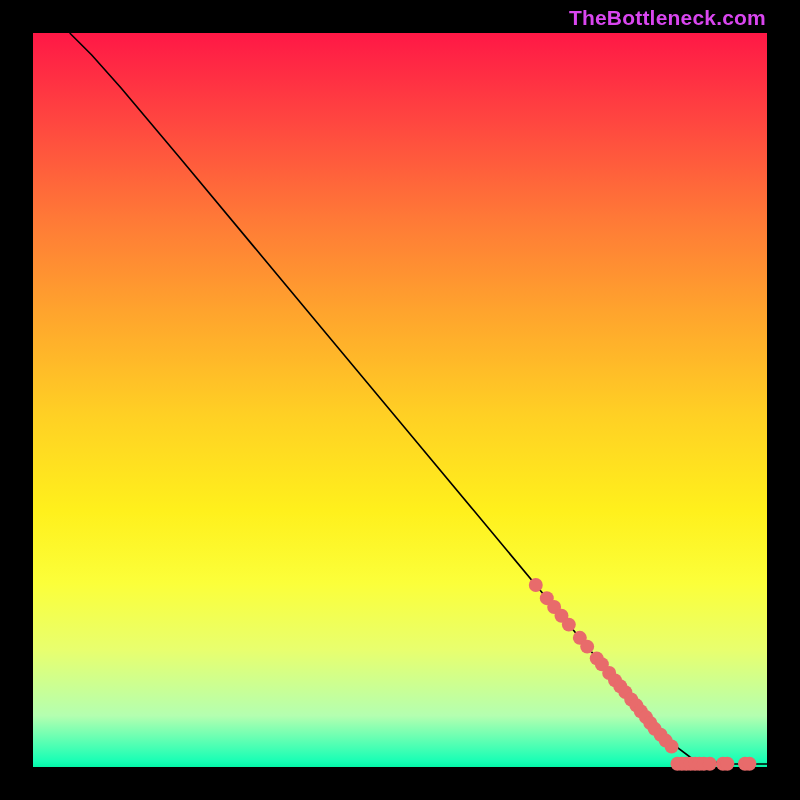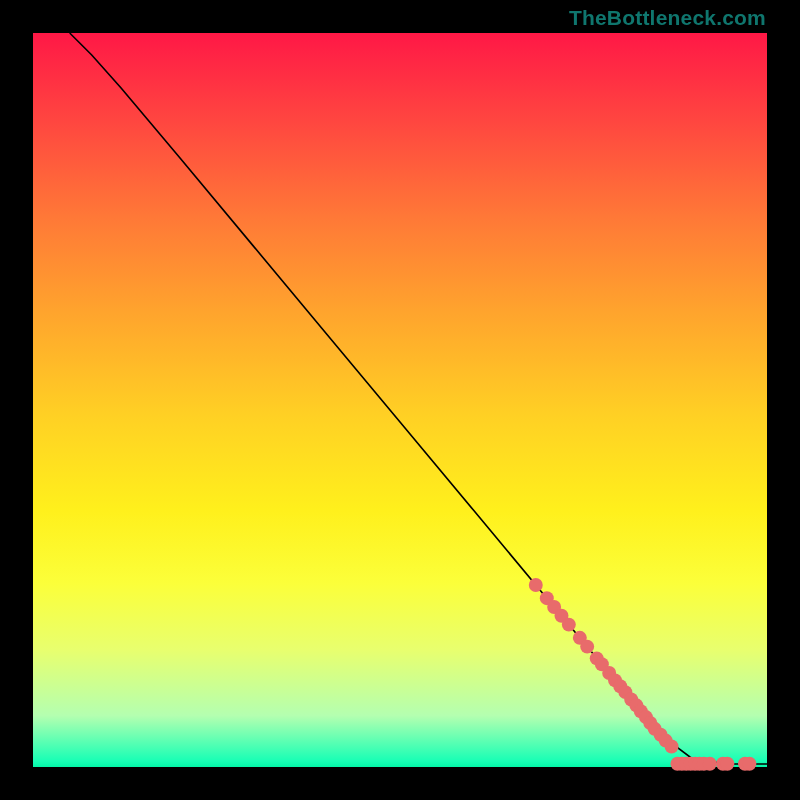--- a/index.html
+++ b/index.html
@@ -20,21 +20,21 @@
       #e8ff6e 84%,
       #b4ffb0 93%,
       #18ffb5 99.2%,
       #04f7a8 100%
     );
   }
   .attribution {
     position: absolute;
     top: 6px; right: 34px;
     font: 600 21px Arial, Helvetica, sans-serif;
-    color: #0f766e;
+    color: #d946ef;
     letter-spacing: 0.2px;
   }
   svg.overlay {
     position: absolute;
     left: 33px; top: 33px;
     width: 734px; height: 734px;
     overflow: visible;
   }
 </style>
 </head>

